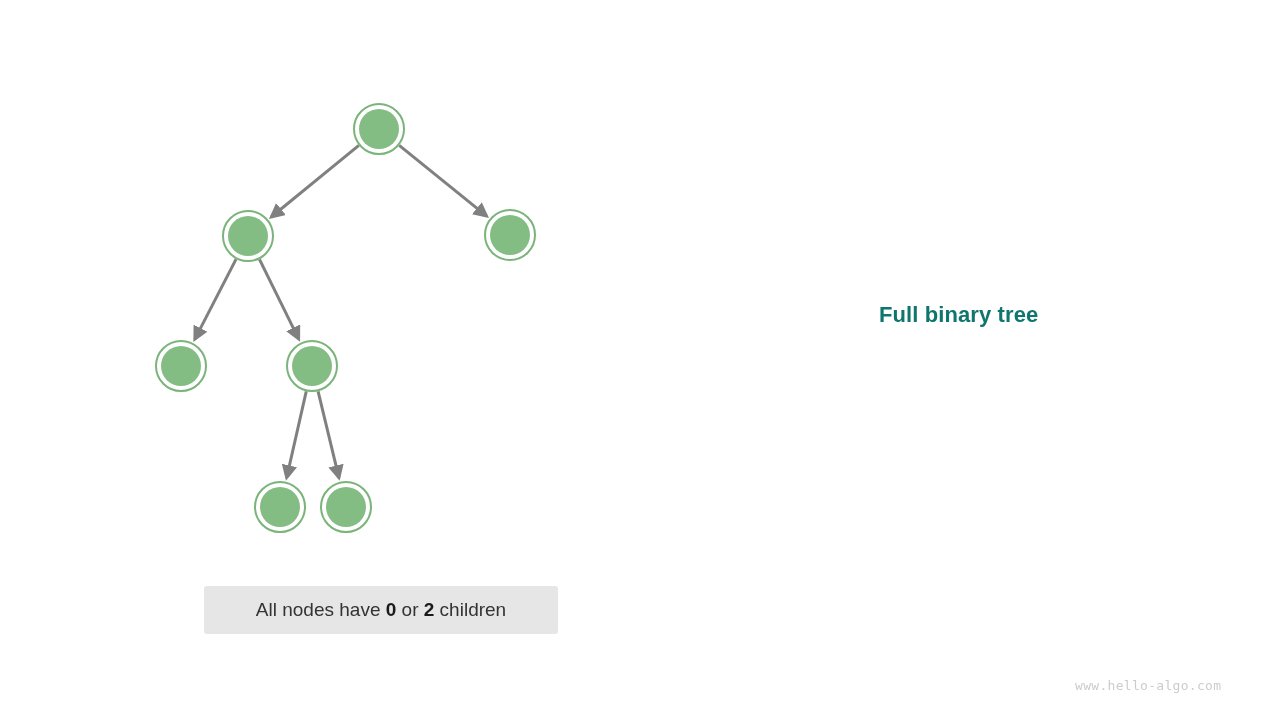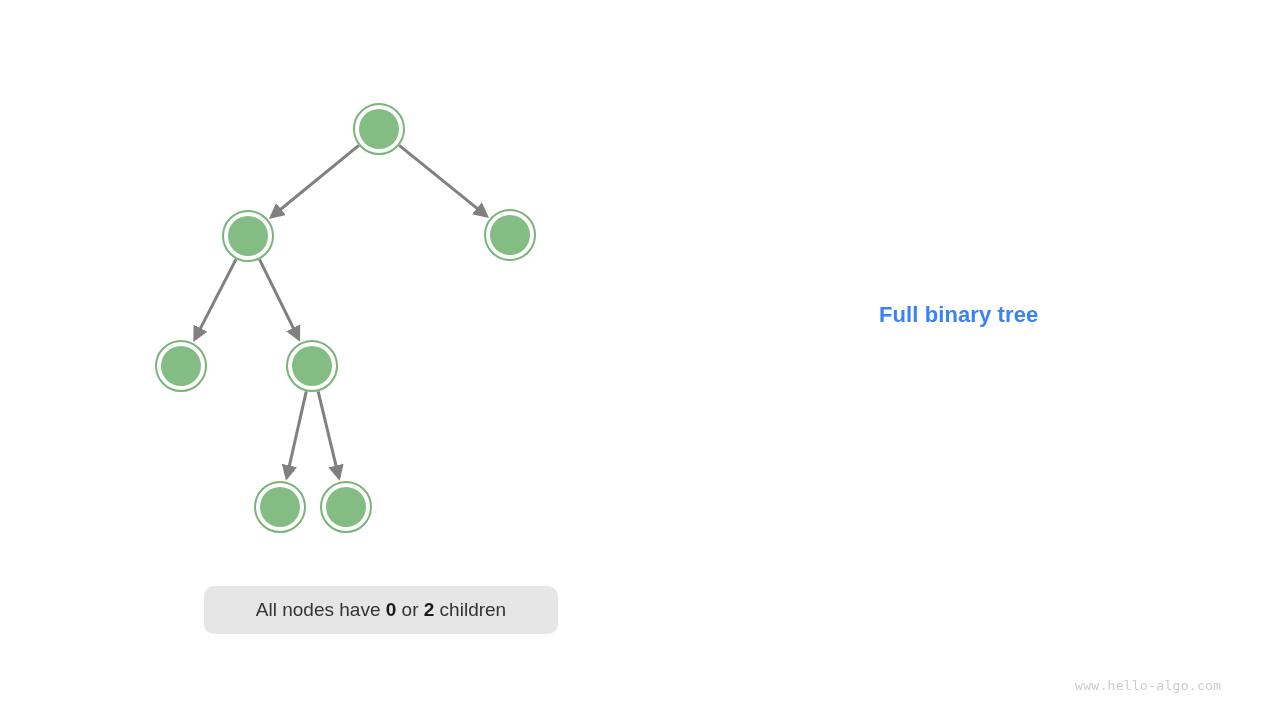--- a/index.html
+++ b/index.html
@@ -30,33 +30,33 @@
     width: 1280px;
     height: 720px;
   }
 
   #title-label {
     position: absolute;
     left: 879px;
     top: 302px;
     font-size: 22px;
     font-weight: bold;
-    color: #3b82f6;
+    color: #0f766e;
     letter-spacing: 0.1px;
     white-space: nowrap;
   }
 
   #caption-box {
     position: absolute;
     left: 204px;
     top: 586px;
     width: 354px;
     height: 48px;
     background: #e6e6e6;
-    border-radius: 10px;
+    border-radius: 3px;
     display: flex;
     align-items: center;
     justify-content: center;
     box-sizing: border-box;
   }
   #caption-text {
     font-size: 19px;
     color: #333333;
     white-space: nowrap;
   }

